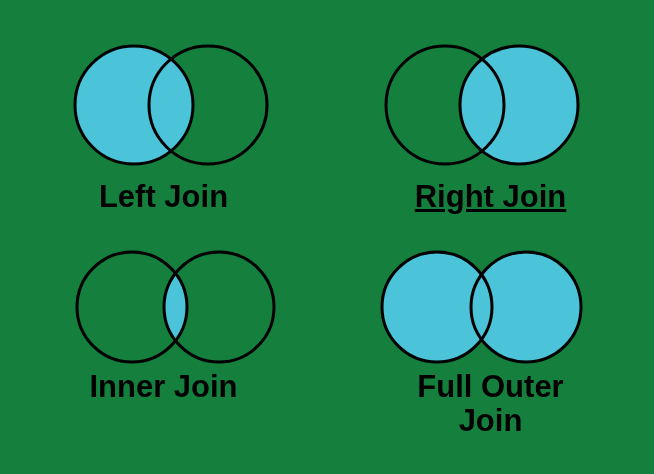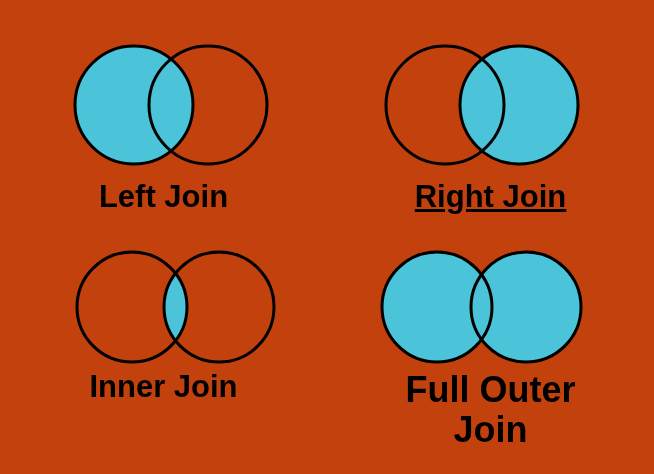--- a/index.html
+++ b/index.html
@@ -11,21 +11,21 @@
   body {
     width: 654px;
     height: 474px;
     font-family: "Liberation Sans", sans-serif;
     overflow: hidden;
   }
   #canvas {
     position: relative;
     width: 654px;
     height: 474px;
-    background: #c2410c;
+    background: #15803d;
   }
   .panel {
     position: absolute;
   }
   .venn-wrap {
     position: absolute;
     left: 0;
     top: 0;
   }
   .venn-svg {
@@ -51,21 +51,21 @@
   
   #venn-left-join  { left: 73px;  top: 42px; }
   #venn-right-join { left: 57px;  top: 42px; }
   #venn-inner-join { left: 74px;  top: 9px;  }
   #venn-full-outer { left: 52px;  top: 9px;  }
 
   
   #cap-left-join   { left: 0px; top: 180px; width: 327px; font-size: 31px; }
   #cap-right-join  { left: 0px; top: 180px; width: 327px; font-size: 31px; text-decoration: underline; }
   #cap-inner-join  { left: 0px; top: 133px; width: 327px; font-size: 31px; }
-  #cap-full-outer  { left: 0px; top: 133px; width: 327px; font-size: 36px; }
+  #cap-full-outer  { left: 0px; top: 133px; width: 327px; font-size: 31px; }
 </style>
 </head>
 <body>
 
 <div id="canvas">
 
   <div class="panel" id="panel-left-join">
     <div class="venn-wrap" id="venn-left-join">
       <svg class="venn-svg" width="200" height="126" viewBox="0 0 200 126">
         <defs>

